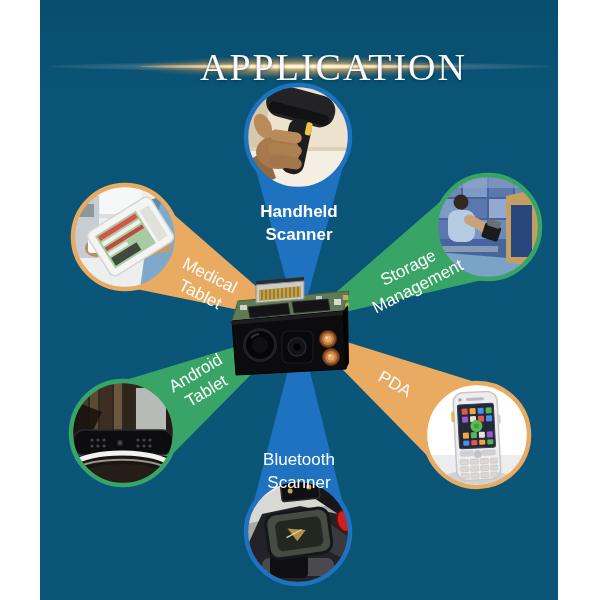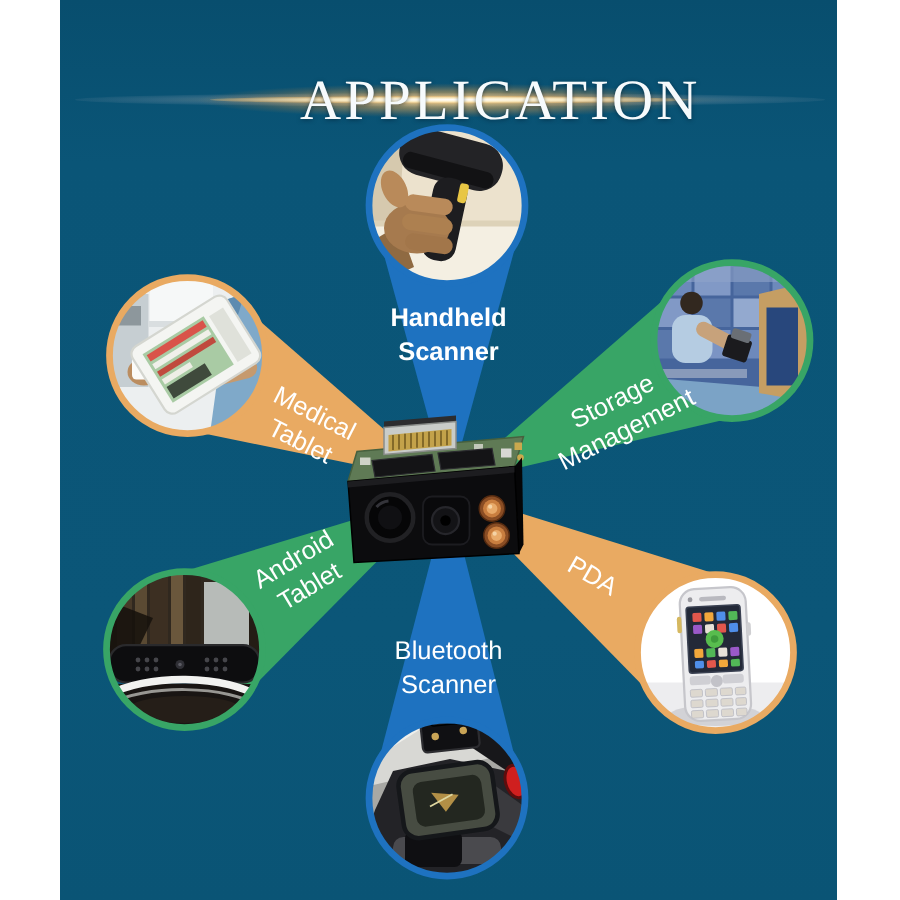--- a/index.html
+++ b/index.html
@@ -11,21 +11,21 @@
          font-family:"Liberation Serif",serif;font-size:38px;font-weight:400;
          letter-spacing:2px;color:#f6fafc;text-shadow:0 1px 3px rgba(0,25,45,.55);}
   .flare-glow{position:absolute;left:90px;top:54px;width:420px;height:26px;
       background:radial-gradient(ellipse 50% 55% at 50% 50%,rgba(255,214,140,.85) 0%,rgba(255,176,80,.45) 40%,rgba(255,150,50,.15) 65%,rgba(255,150,50,0) 80%);}
   .flare-core{position:absolute;left:140px;top:64px;width:320px;height:5px;border-radius:50%;
       background:radial-gradient(ellipse at center,#ffffff 0%,rgba(255,240,200,.9) 35%,rgba(255,200,120,.4) 65%,rgba(255,200,120,0) 85%);}
   .flare-wide{position:absolute;left:50px;top:62px;width:500px;height:9px;border-radius:50%;
       background:radial-gradient(ellipse at center,rgba(255,210,150,.5) 0%,rgba(200,190,200,.18) 55%,rgba(200,190,200,0) 80%);}
   .spoke-label{position:absolute;color:#ffffff;font-size:17px;line-height:23px;text-align:center;white-space:nowrap;}
   .label-handheld{left:299px;top:200px;transform:translateX(-50%);font-weight:bold;}
-  .label-bluetooth{left:299px;top:422px;transform:translateX(-50%);}
+  .label-bluetooth{left:299px;top:448px;transform:translateX(-50%);}
   .label-rot{line-height:21px;}
   .label-storage{left:413px;top:277px;transform:translate(-50%,-50%) rotate(-27deg);}
   .label-medical{left:205px;top:285px;transform:translate(-50%,-50%) rotate(27deg);}
   .label-android{left:201px;top:382px;transform:translate(-50%,-50%) rotate(-31deg);}
   .label-pda{left:395px;top:384px;transform:translate(-50%,-50%) rotate(30deg);}
 </style>
 </head>
 <body>
 
 <div class="stage">

